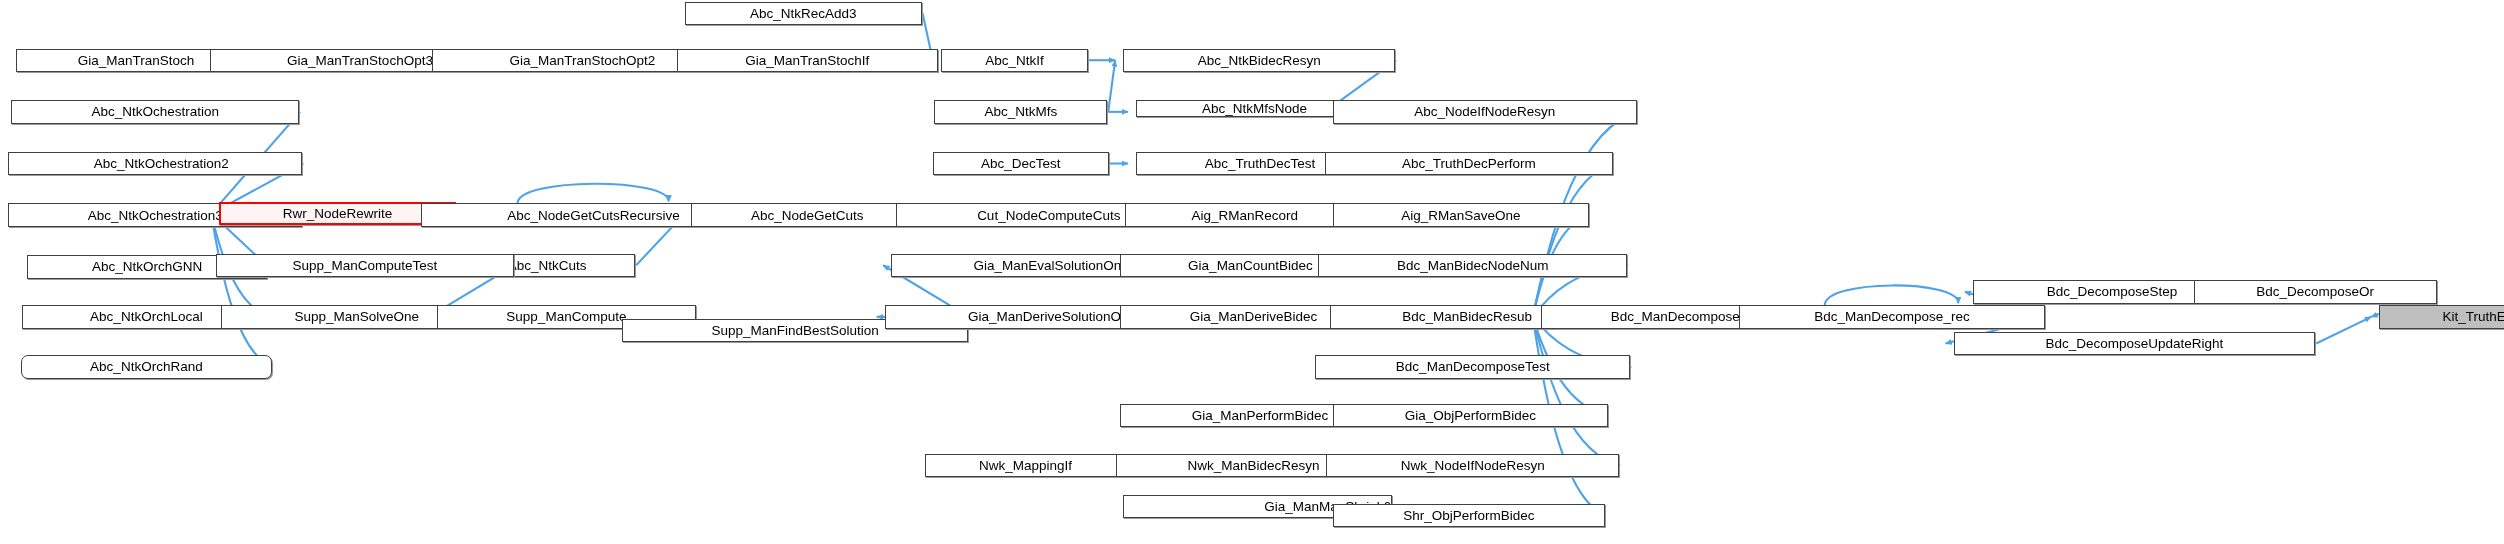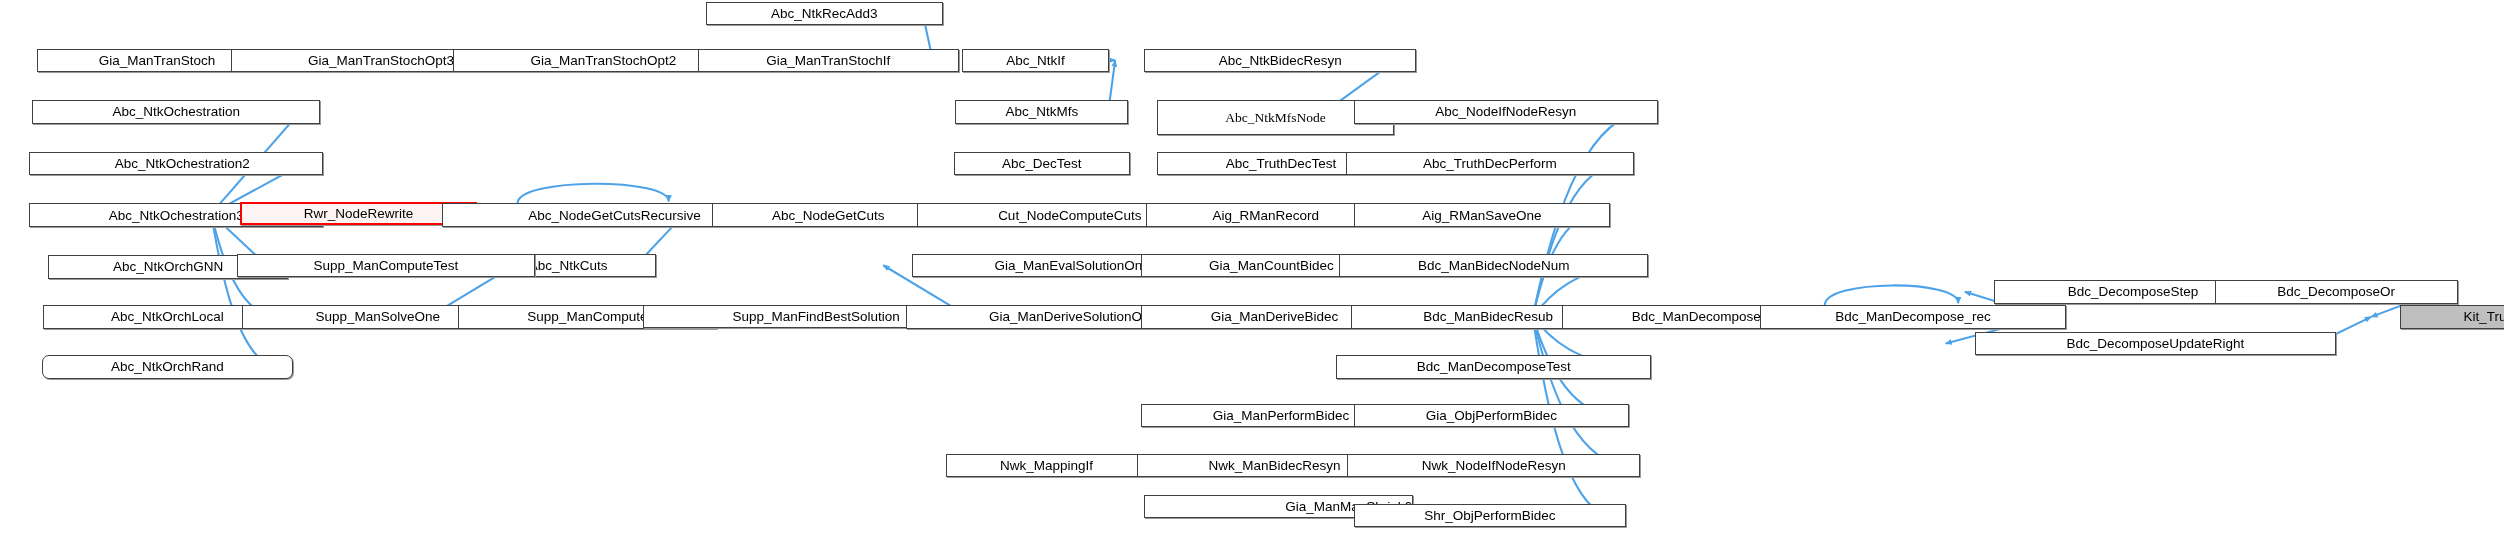--- a/index.html
+++ b/index.html
@@ -11,21 +11,20 @@
     box-sizing:border-box;
     background:#ffffff;
     border:1px solid #404040;
     display:flex;align-items:center;justify-content:center;
     font-size:13.5px;
     color:#000000;
     white-space:nowrap;
     height:22px;
     box-shadow:1px 1px 0 0 #9a9a9a;
     letter-spacing:0px;
-    margin-left:21px;
   }
   .node.root{
     background:#fff4f4;
     border:2px solid #ff0000;
   }
   .node.current{
     background:#bfbfbf;
     border:1px solid #404040;
   }
   .node-label{pointer-events:none;}
@@ -113,21 +112,21 @@
       </div>
       <div class="node" style="left: 940.8px; top: 48.515px; width: 147.2px; height: 23.4124px;">
         <span class="node-label">Abc_NtkIf</span>
       </div>
       <div class="node" style="left: 1123.2px; top: 48.515px; width: 272px; height: 23.4124px;">
         <span class="node-label">Abc_NtkBidecResyn</span>
       </div>
       <div class="node" style="left: 934.4px; top: 100.16px; width: 172.8px; height: 23.4124px;">
         <span class="node-label">Abc_NtkMfs</span>
       </div>
-      <div class="node" style="left: 1136px; top: 100.16px; width: 236.8px; height: 35px; font-family: Liberation Serif, serif;">
+      <div class="node" style="left: 1136px; top: 100.16px; width: 236.8px; height: 17px;">
         <span class="node-label">Abc_NtkMfsNode</span>
       </div>
       <div class="node" style="left: 1332.8px; top: 100.16px; width: 304px; height: 23.4124px;">
         <span class="node-label">Abc_NodeIfNodeResyn</span>
       </div>
       <div class="node" style="left: 932.8px; top: 151.805px; width: 176px; height: 23.4124px;">
         <span class="node-label">Abc_DecTest</span>
       </div>
       <div class="node" style="left: 1136px; top: 151.805px; width: 248px; height: 23.4124px;">
         <span class="node-label">Abc_TruthDecTest</span>
@@ -176,21 +175,21 @@
       </div>
       <div class="node" style="left: 216px; top: 253.53px; width: 297.6px; height: 23.4124px;">
         <span class="node-label">Supp_ManComputeTest</span>
       </div>
       <div class="node" style="left: 220.8px; top: 305.175px; width: 272px; height: 23.4124px;">
         <span class="node-label">Supp_ManSolveOne</span>
       </div>
       <div class="node" style="left: 436.8px; top: 305.175px; width: 259.2px; height: 23.4124px;">
         <span class="node-label">Supp_ManCompute</span>
       </div>
-      <div class="node" style="left: 622.4px; top: 305px; width: 345.6px; height: 23.4124px;">
+      <div class="node" style="left: 622.4px; top: 319px; width: 345.6px; height: 23.4124px;">
         <span class="node-label">Supp_ManFindBestSolution</span>
       </div>
       <div class="node" style="left: 891.2px; top: 253.53px; width: 320px; height: 23.4124px;">
         <span class="node-label">Gia_ManEvalSolutionOne</span>
       </div>
       <div class="node" style="left: 884.8px; top: 305.175px; width: 334.4px; height: 23.4124px;">
         <span class="node-label">Gia_ManDeriveSolutionOne</span>
       </div>
       <div class="node" style="left: 1120px; top: 253.53px; width: 260.8px; height: 23.4124px;">
         <span class="node-label">Gia_ManCountBidec</span>

